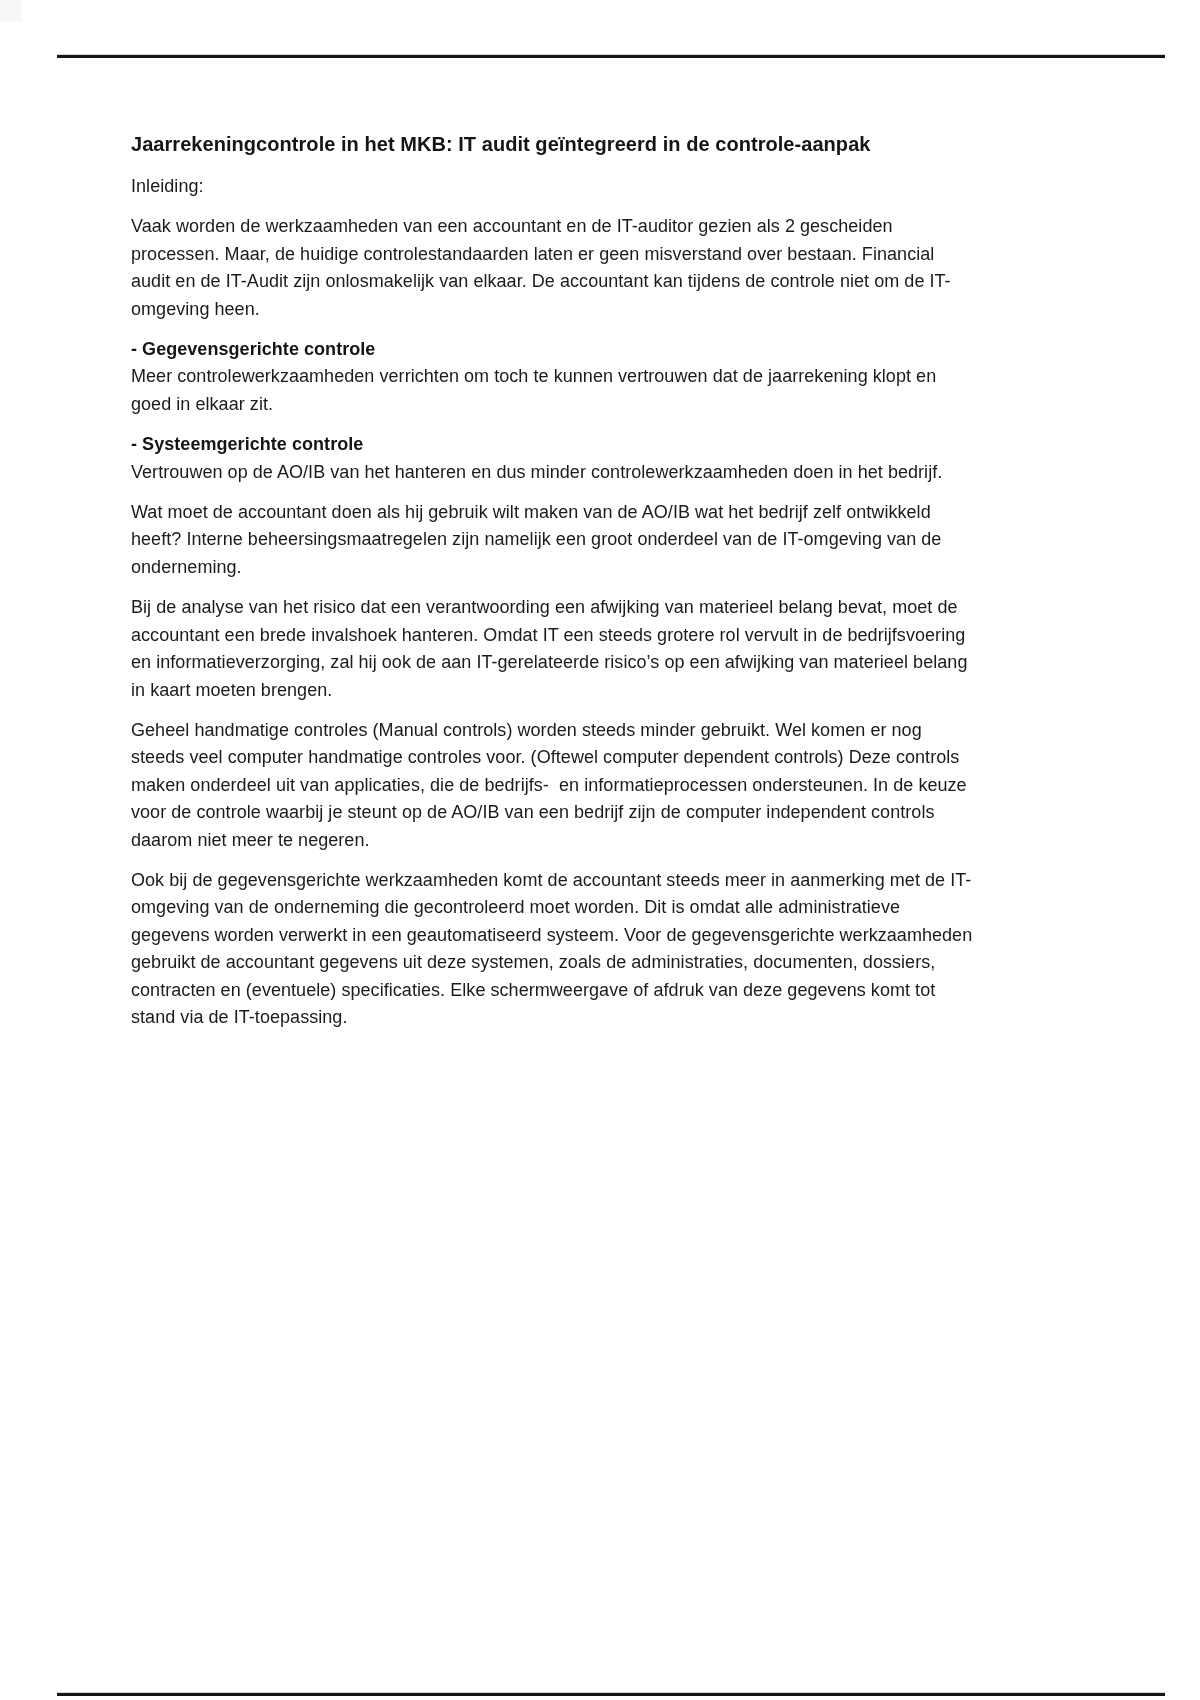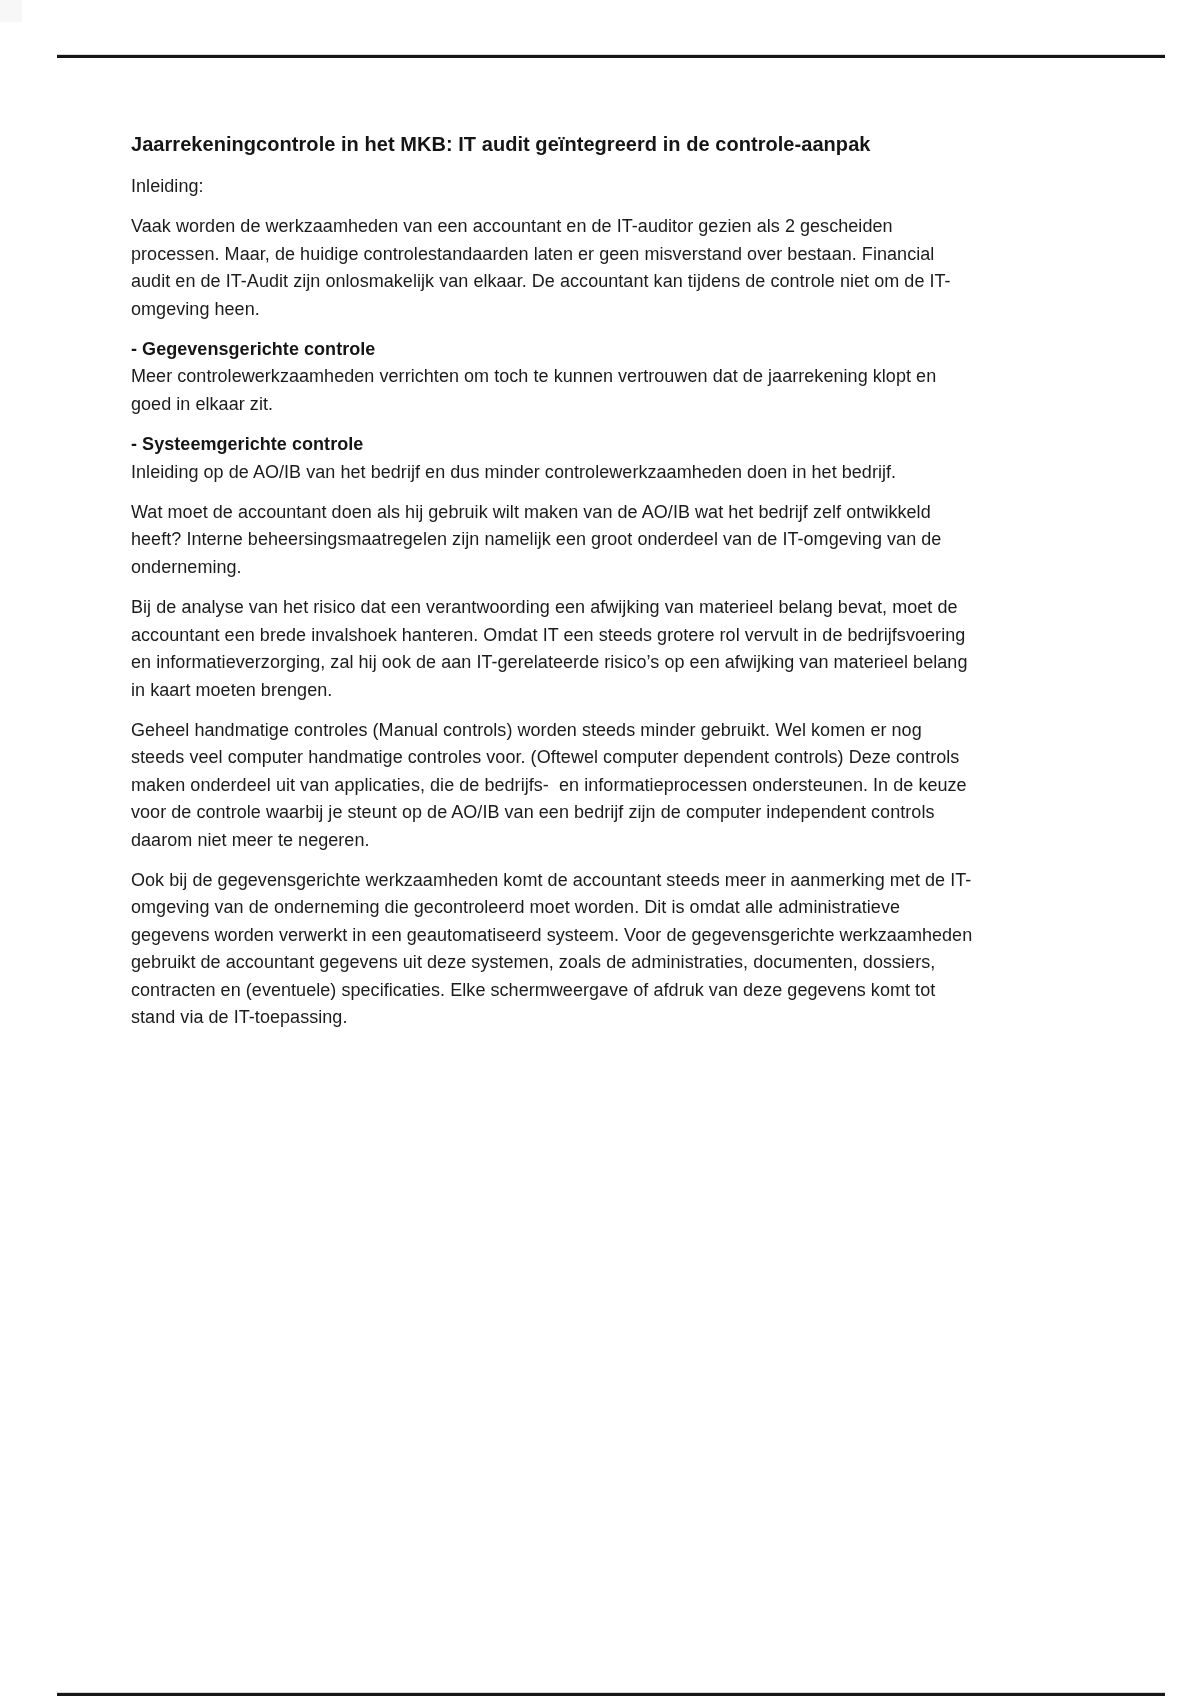--- a/index.html
+++ b/index.html
@@ -71,21 +71,21 @@
 <div class="content">
   <h1>Jaarrekeningcontrole in het MKB: IT audit geïntegreerd in de controle-aanpak</h1>
 
   <p>Inleiding:</p>
 
   <p>Vaak worden de werkzaamheden van een accountant en de IT-auditor gezien als 2 gescheiden processen. Maar, de huidige controlestandaarden laten er geen misverstand over bestaan. Financial audit en de IT-Audit zijn onlosmakelijk van elkaar. De accountant kan tijdens de controle niet om de IT-omgeving heen.</p>
 
 
   <p class="list-block"><strong>- Gegevensgerichte controle</strong><span>Meer controlewerkzaamheden verrichten om toch te kunnen vertrouwen dat de jaarrekening klopt en goed in elkaar zit.</span></p>
 
-  <p class="list-block gap-before"><strong>- Systeemgerichte controle</strong><span>Inleiding op de AO/IB van het bedrijf en dus minder controlewerkzaamheden doen in het bedrijf.</span></p>
+  <p class="list-block gap-before"><strong>- Systeemgerichte controle</strong><span>Vertrouwen op de AO/IB van het hanteren en dus minder controlewerkzaamheden doen in het bedrijf.</span></p>
 
   <p>Wat moet de accountant doen als hij gebruik wilt maken van de AO/IB wat het bedrijf zelf ontwikkeld heeft? Interne beheersingsmaatregelen zijn namelijk een groot onderdeel van de IT-omgeving van de onderneming.</p>
 
   <p>Bij de analyse van het risico dat een verantwoording een afwijking van materieel belang bevat, moet de accountant een brede invalshoek hanteren. Omdat IT een steeds grotere rol vervult in de bedrijfsvoering en informatieverzorging, zal hij ook de aan IT-gerelateerde risico’s op een afwijking van materieel belang in kaart moeten brengen.</p>
 
   <p>Geheel handmatige controles (Manual controls) worden steeds minder gebruikt. Wel komen er nog steeds veel computer handmatige controles voor. (Oftewel computer dependent controls) Deze controls maken onderdeel uit van applicaties, die de bedrijfs-  en informatieprocessen ondersteunen. In de keuze voor de controle waarbij je steunt op de AO/IB van een bedrijf zijn de computer independent controls daarom niet meer te negeren.</p>
 
   <p>Ook bij de gegevensgerichte werkzaamheden komt de accountant steeds meer in aanmerking met de IT-omgeving van de onderneming die gecontroleerd moet worden. Dit is omdat alle administratieve gegevens worden verwerkt in een geautomatiseerd systeem. Voor de gegevensgerichte werkzaamheden gebruikt de accountant gegevens uit deze systemen, zoals de administraties, documenten, dossiers, contracten en (eventuele) specificaties. Elke schermweergave of afdruk van deze gegevens komt tot stand via de IT-toepassing.</p>
 </div>
 

